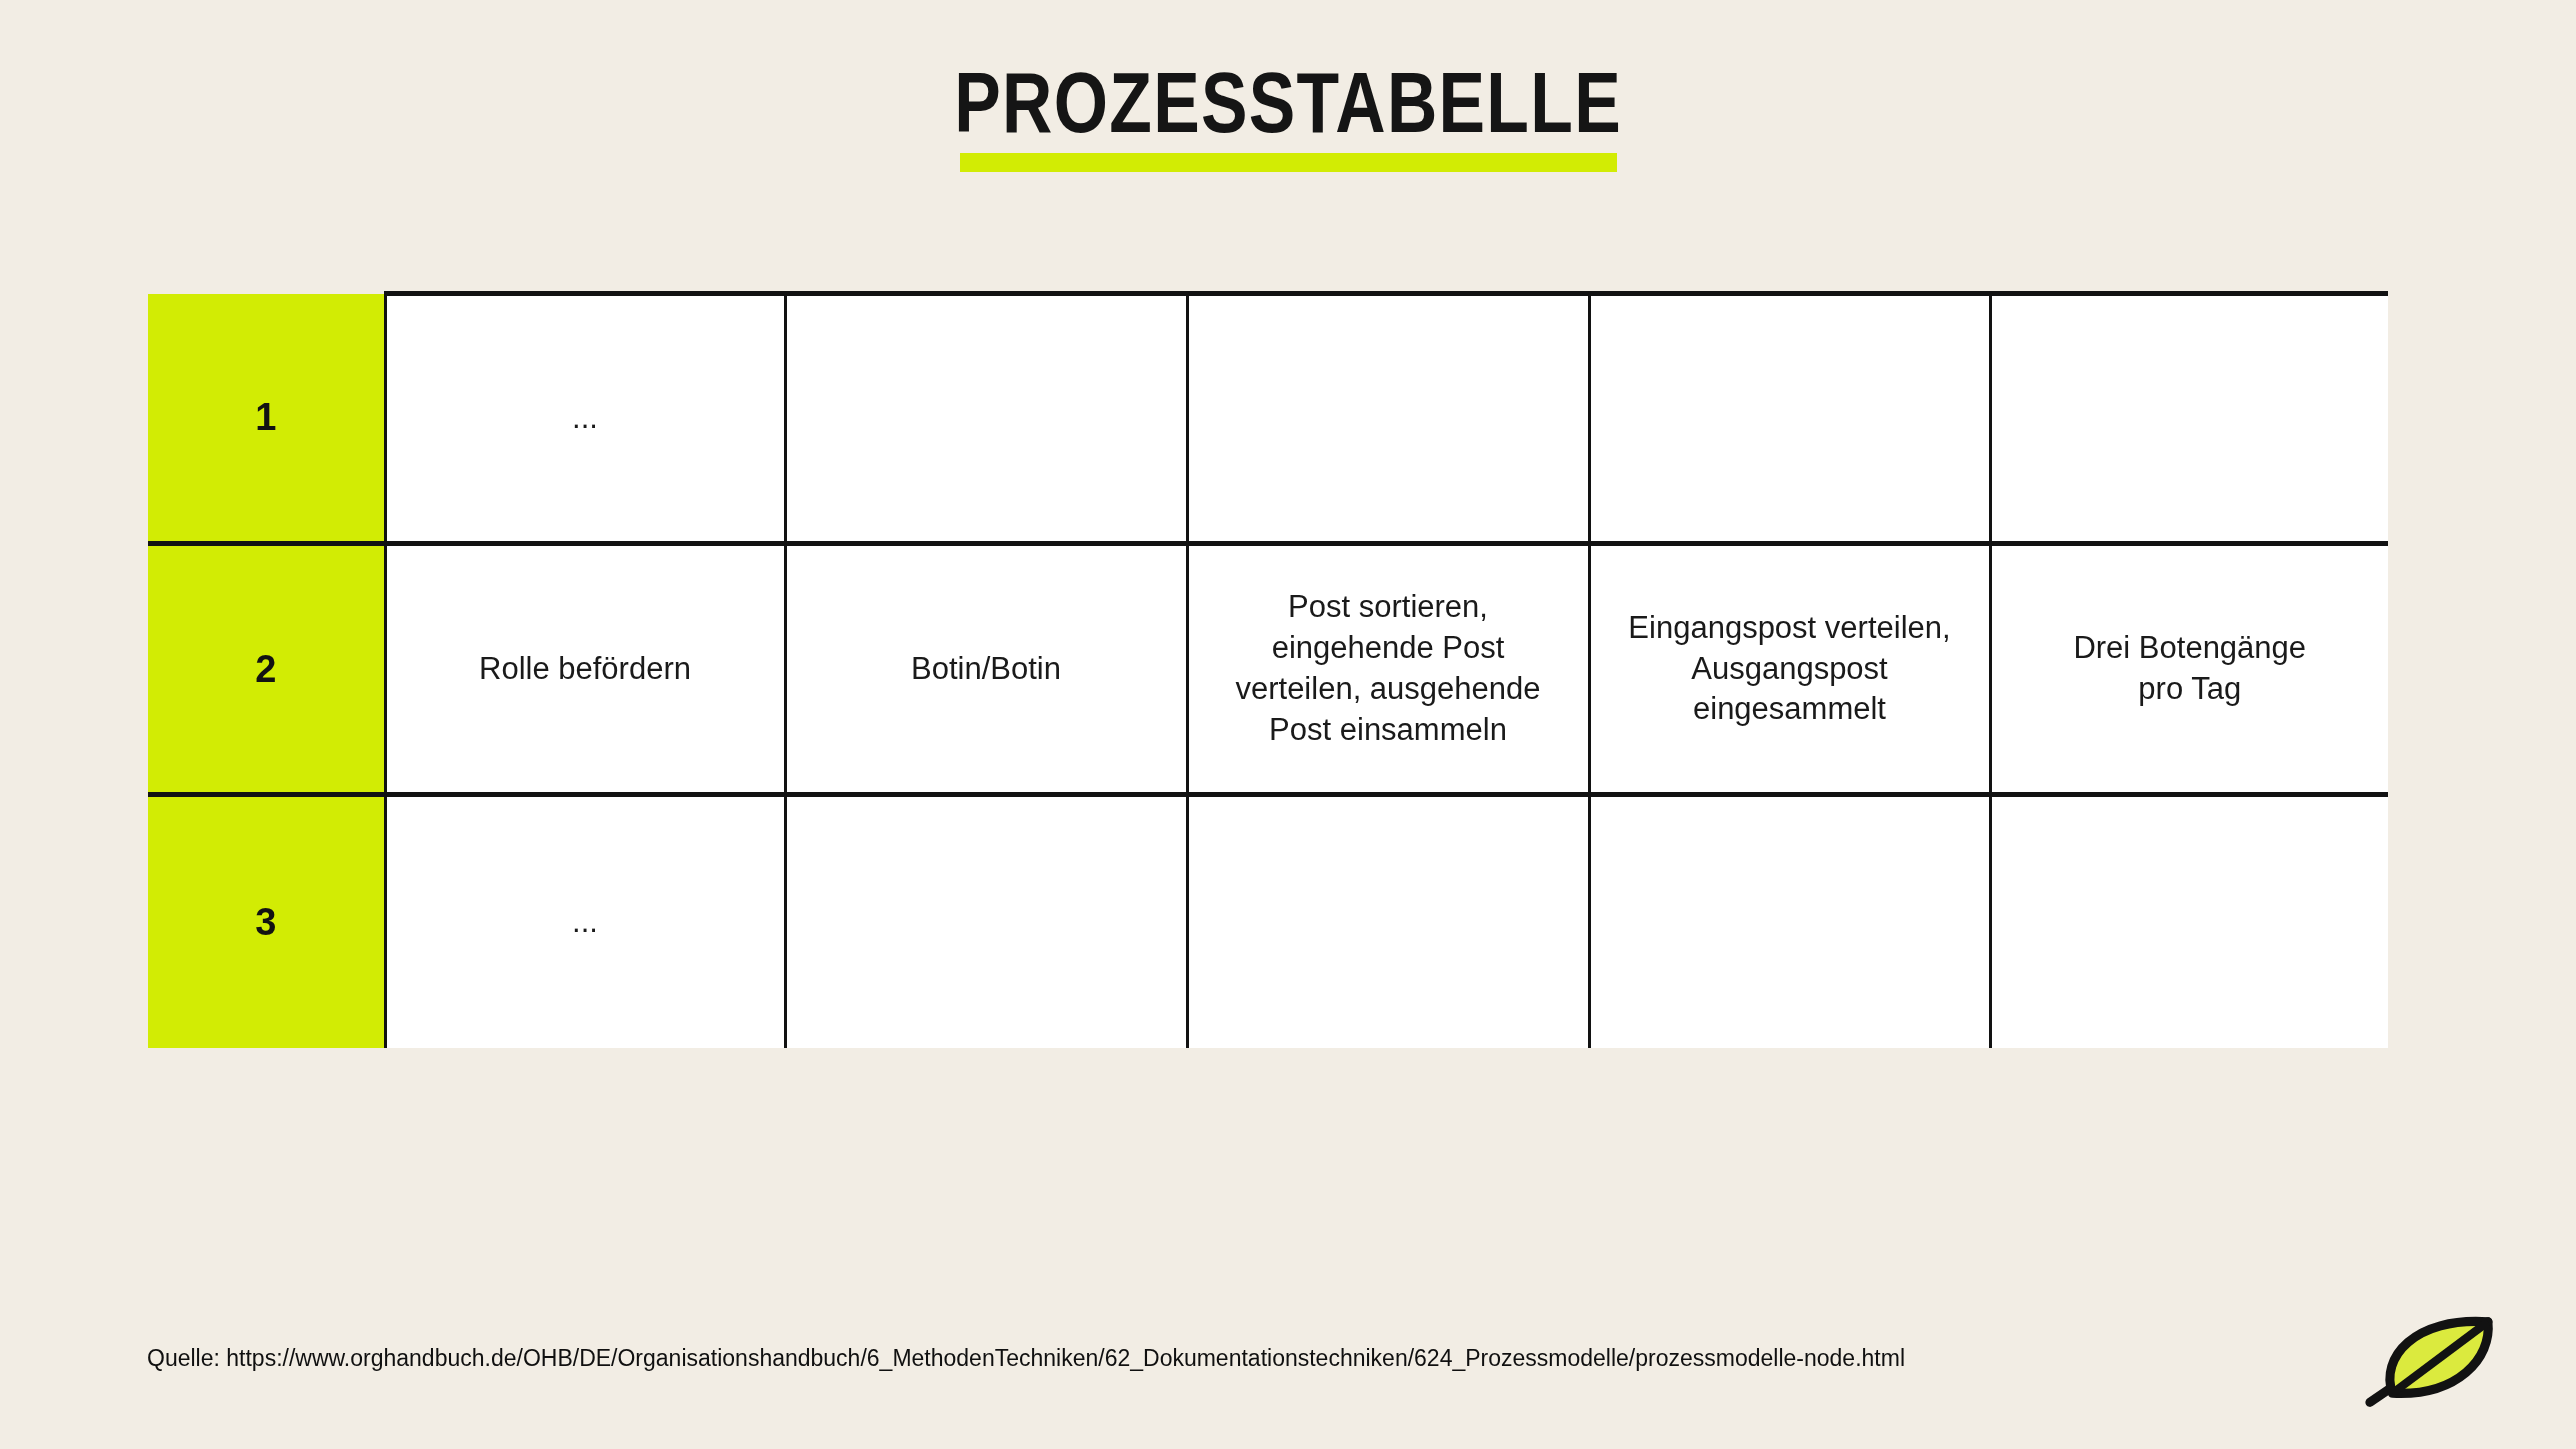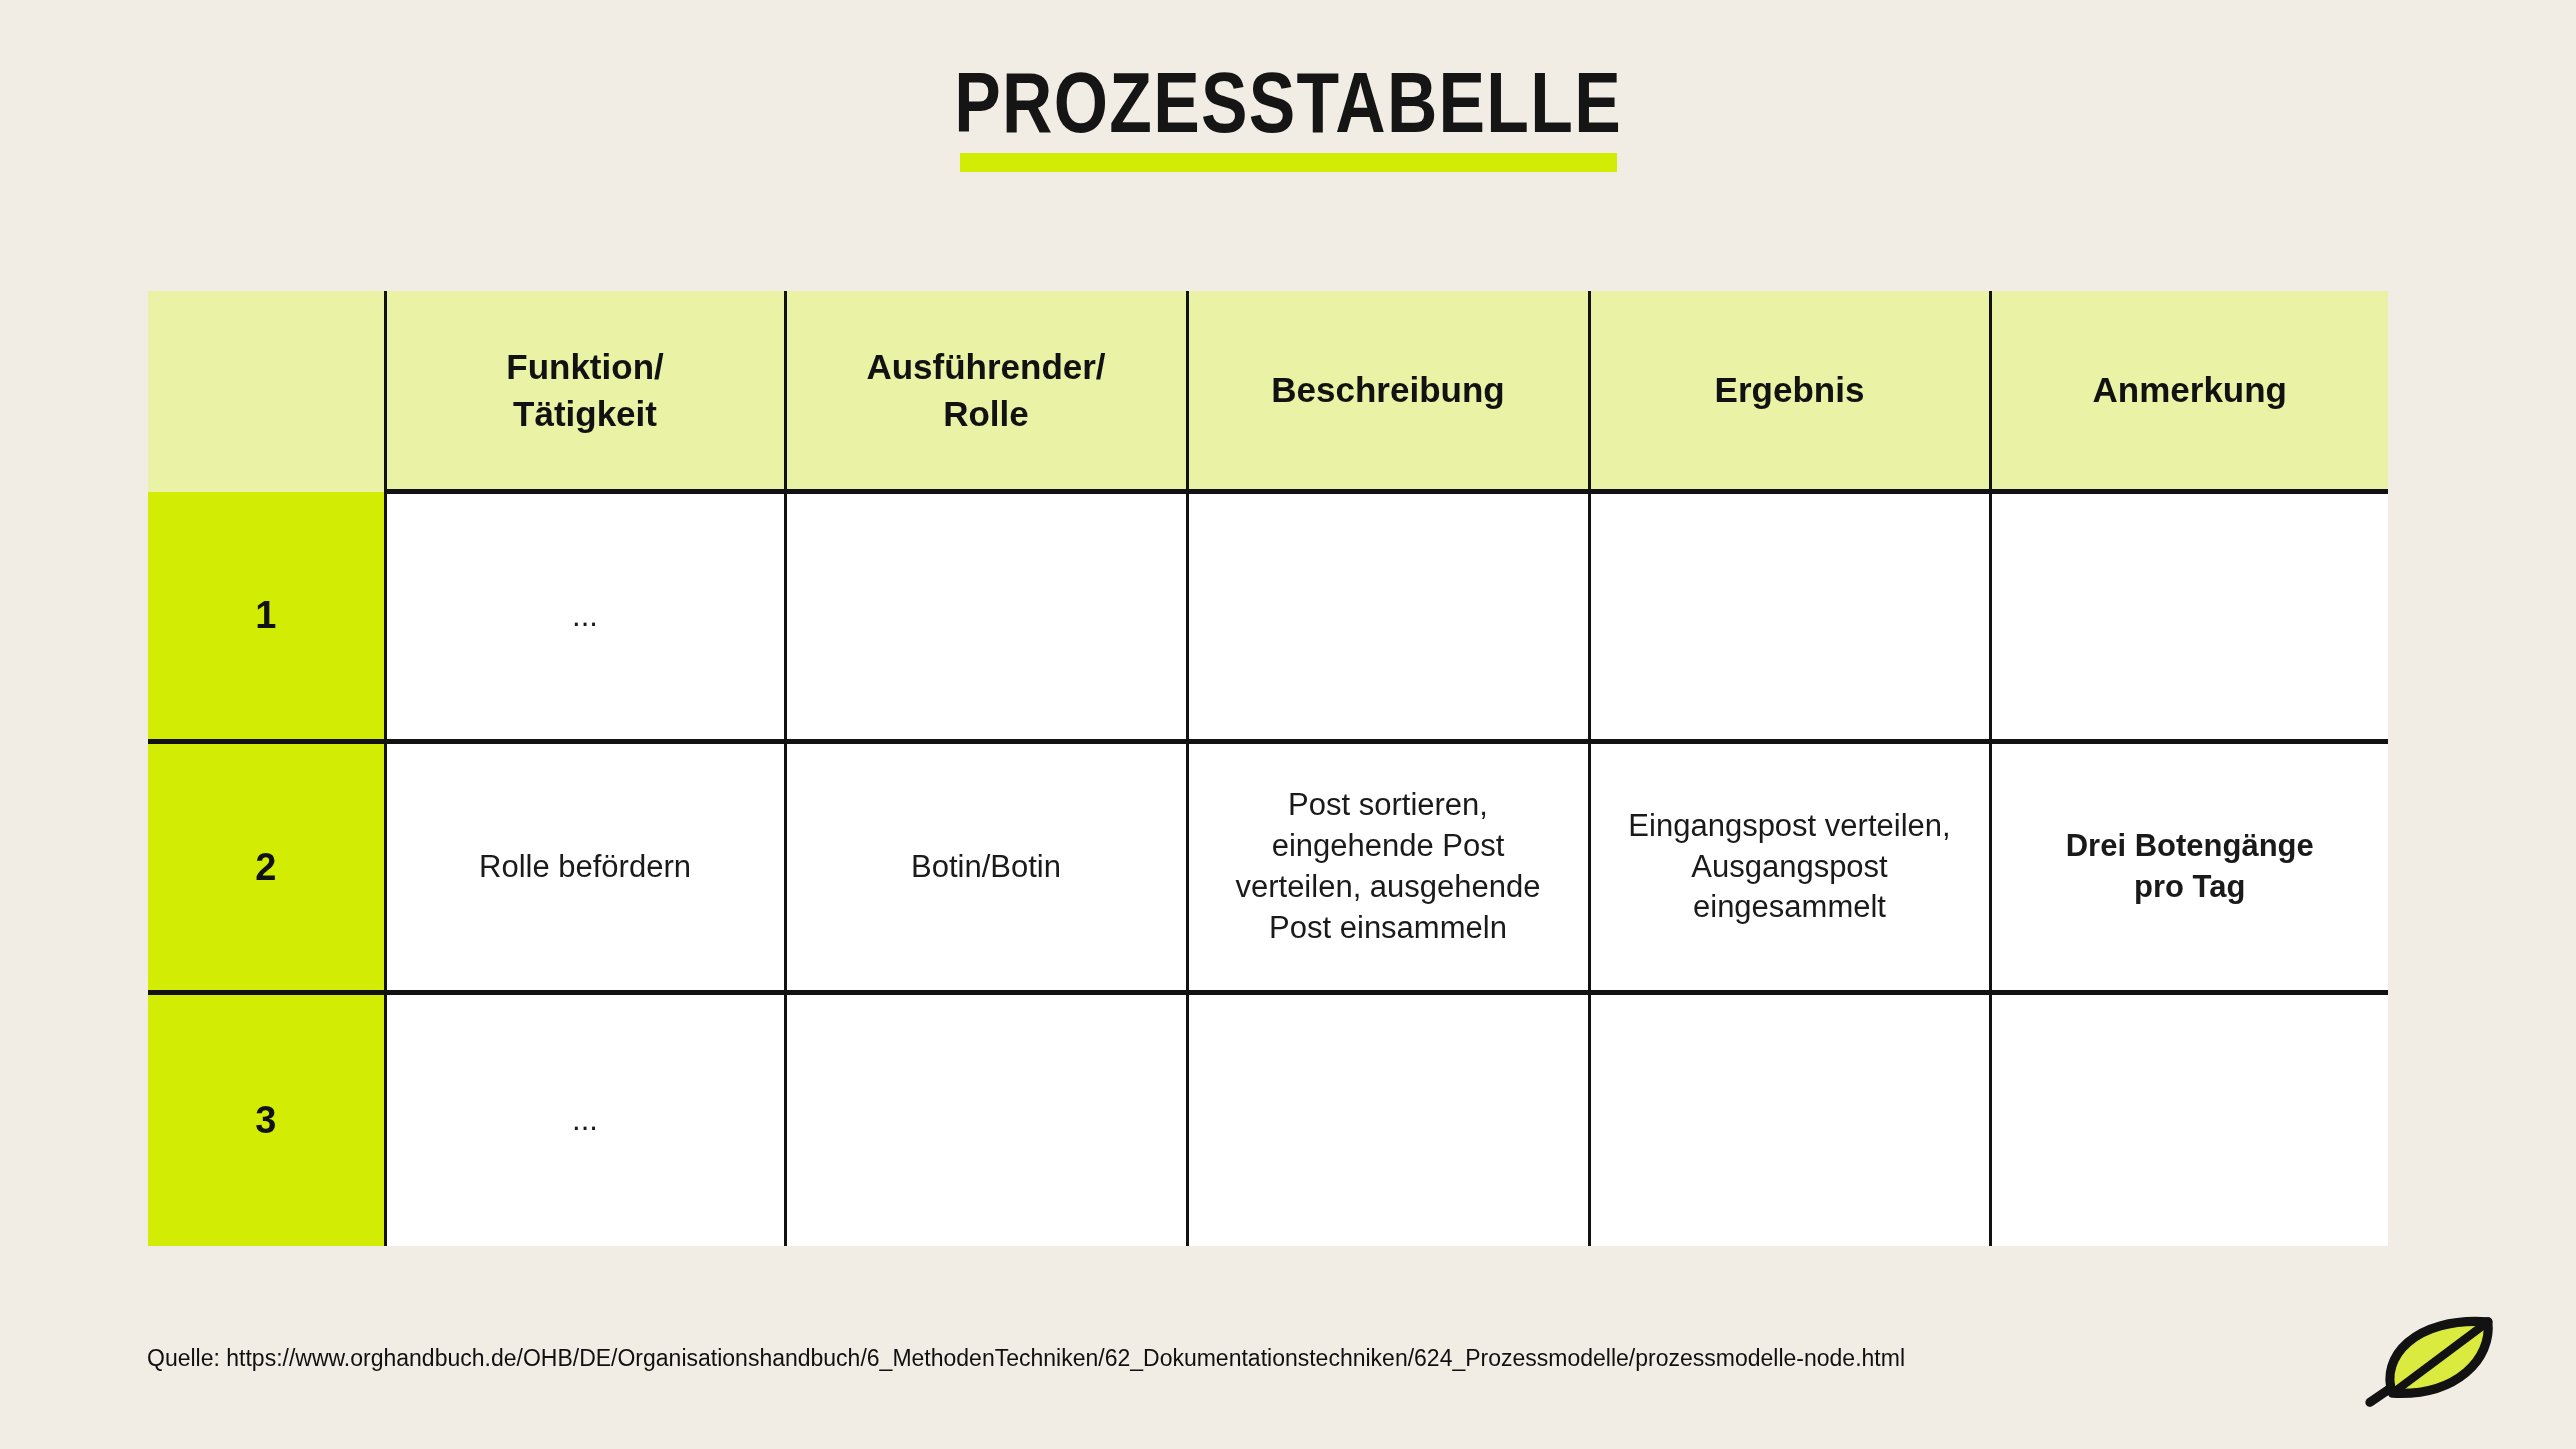--- a/index.html
+++ b/index.html
@@ -87,21 +87,20 @@
     border-top: none; 
   }
   .ptable td.cell {
     background: #ffffff;
     font-size: 31px;
     line-height: 1.32;
     color: #1a1a1a;
   }
   .ptable th:last-child, .ptable td:last-child {
     border-right: none;
-    font-weight: bold;
   }
   .ptable tr:last-child td {
     border-bottom: none;
   }
   .ptable tr.r1 { height: 250px; }
   .ptable tr.r2 { height: 251px; }
   .ptable tr.r3 { height: 253px; }
 
   
   .source {
@@ -132,30 +131,20 @@
 <table class="ptable">
   <colgroup>
     <col style="width:237px">
     <col style="width:400px">
     <col style="width:402px">
     <col style="width:402px">
     <col style="width:401px">
     <col style="width:398px">
   </colgroup>
   <tbody>
-    <tr class="hrow">
-      <th class="corner"></th>
-      <th>Funktion/
-Tätigkeit</th>
-      <th>Ausführender/
-Rolle</th>
-      <th>Beschreibung</th>
-      <th>Ergebnis</th>
-      <th>Anmerkung</th>
-    </tr>
     <tr class="r1">
       <td class="num">1</td>
       <td class="cell">...</td>
       <td class="cell"></td>
       <td class="cell"></td>
       <td class="cell"></td>
       <td class="cell"></td>
     </tr>
     <tr class="r2">
       <td class="num">2</td>

